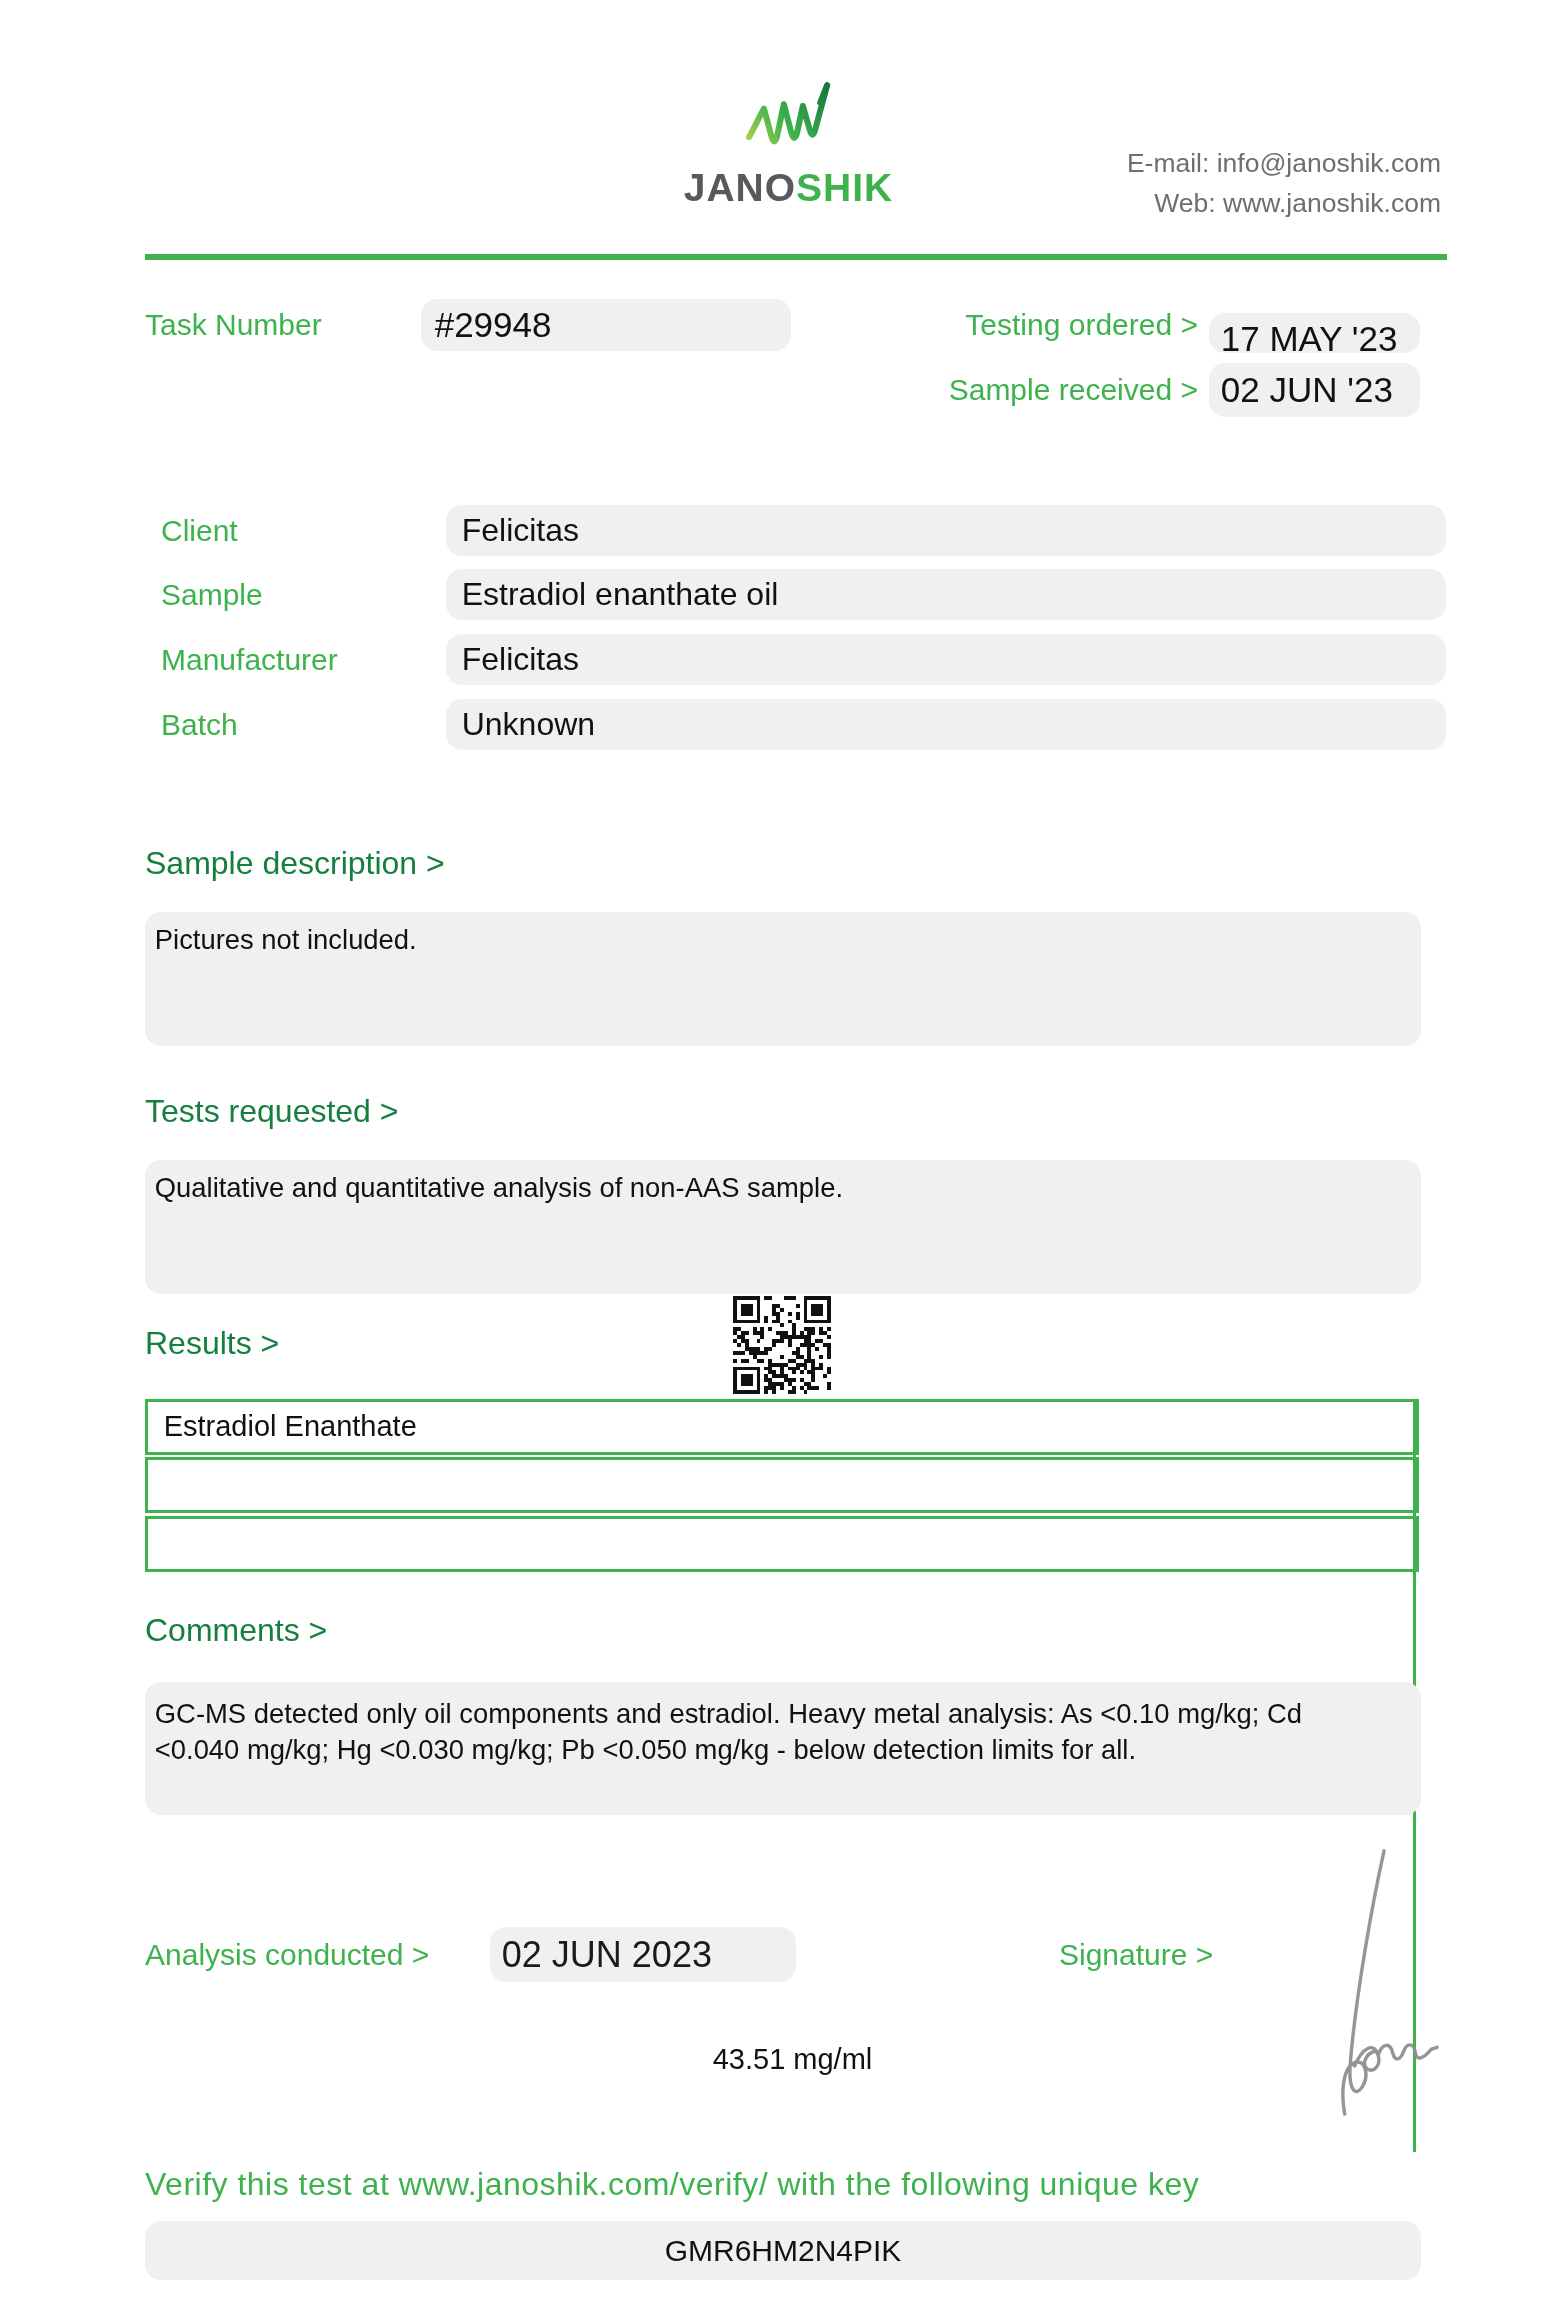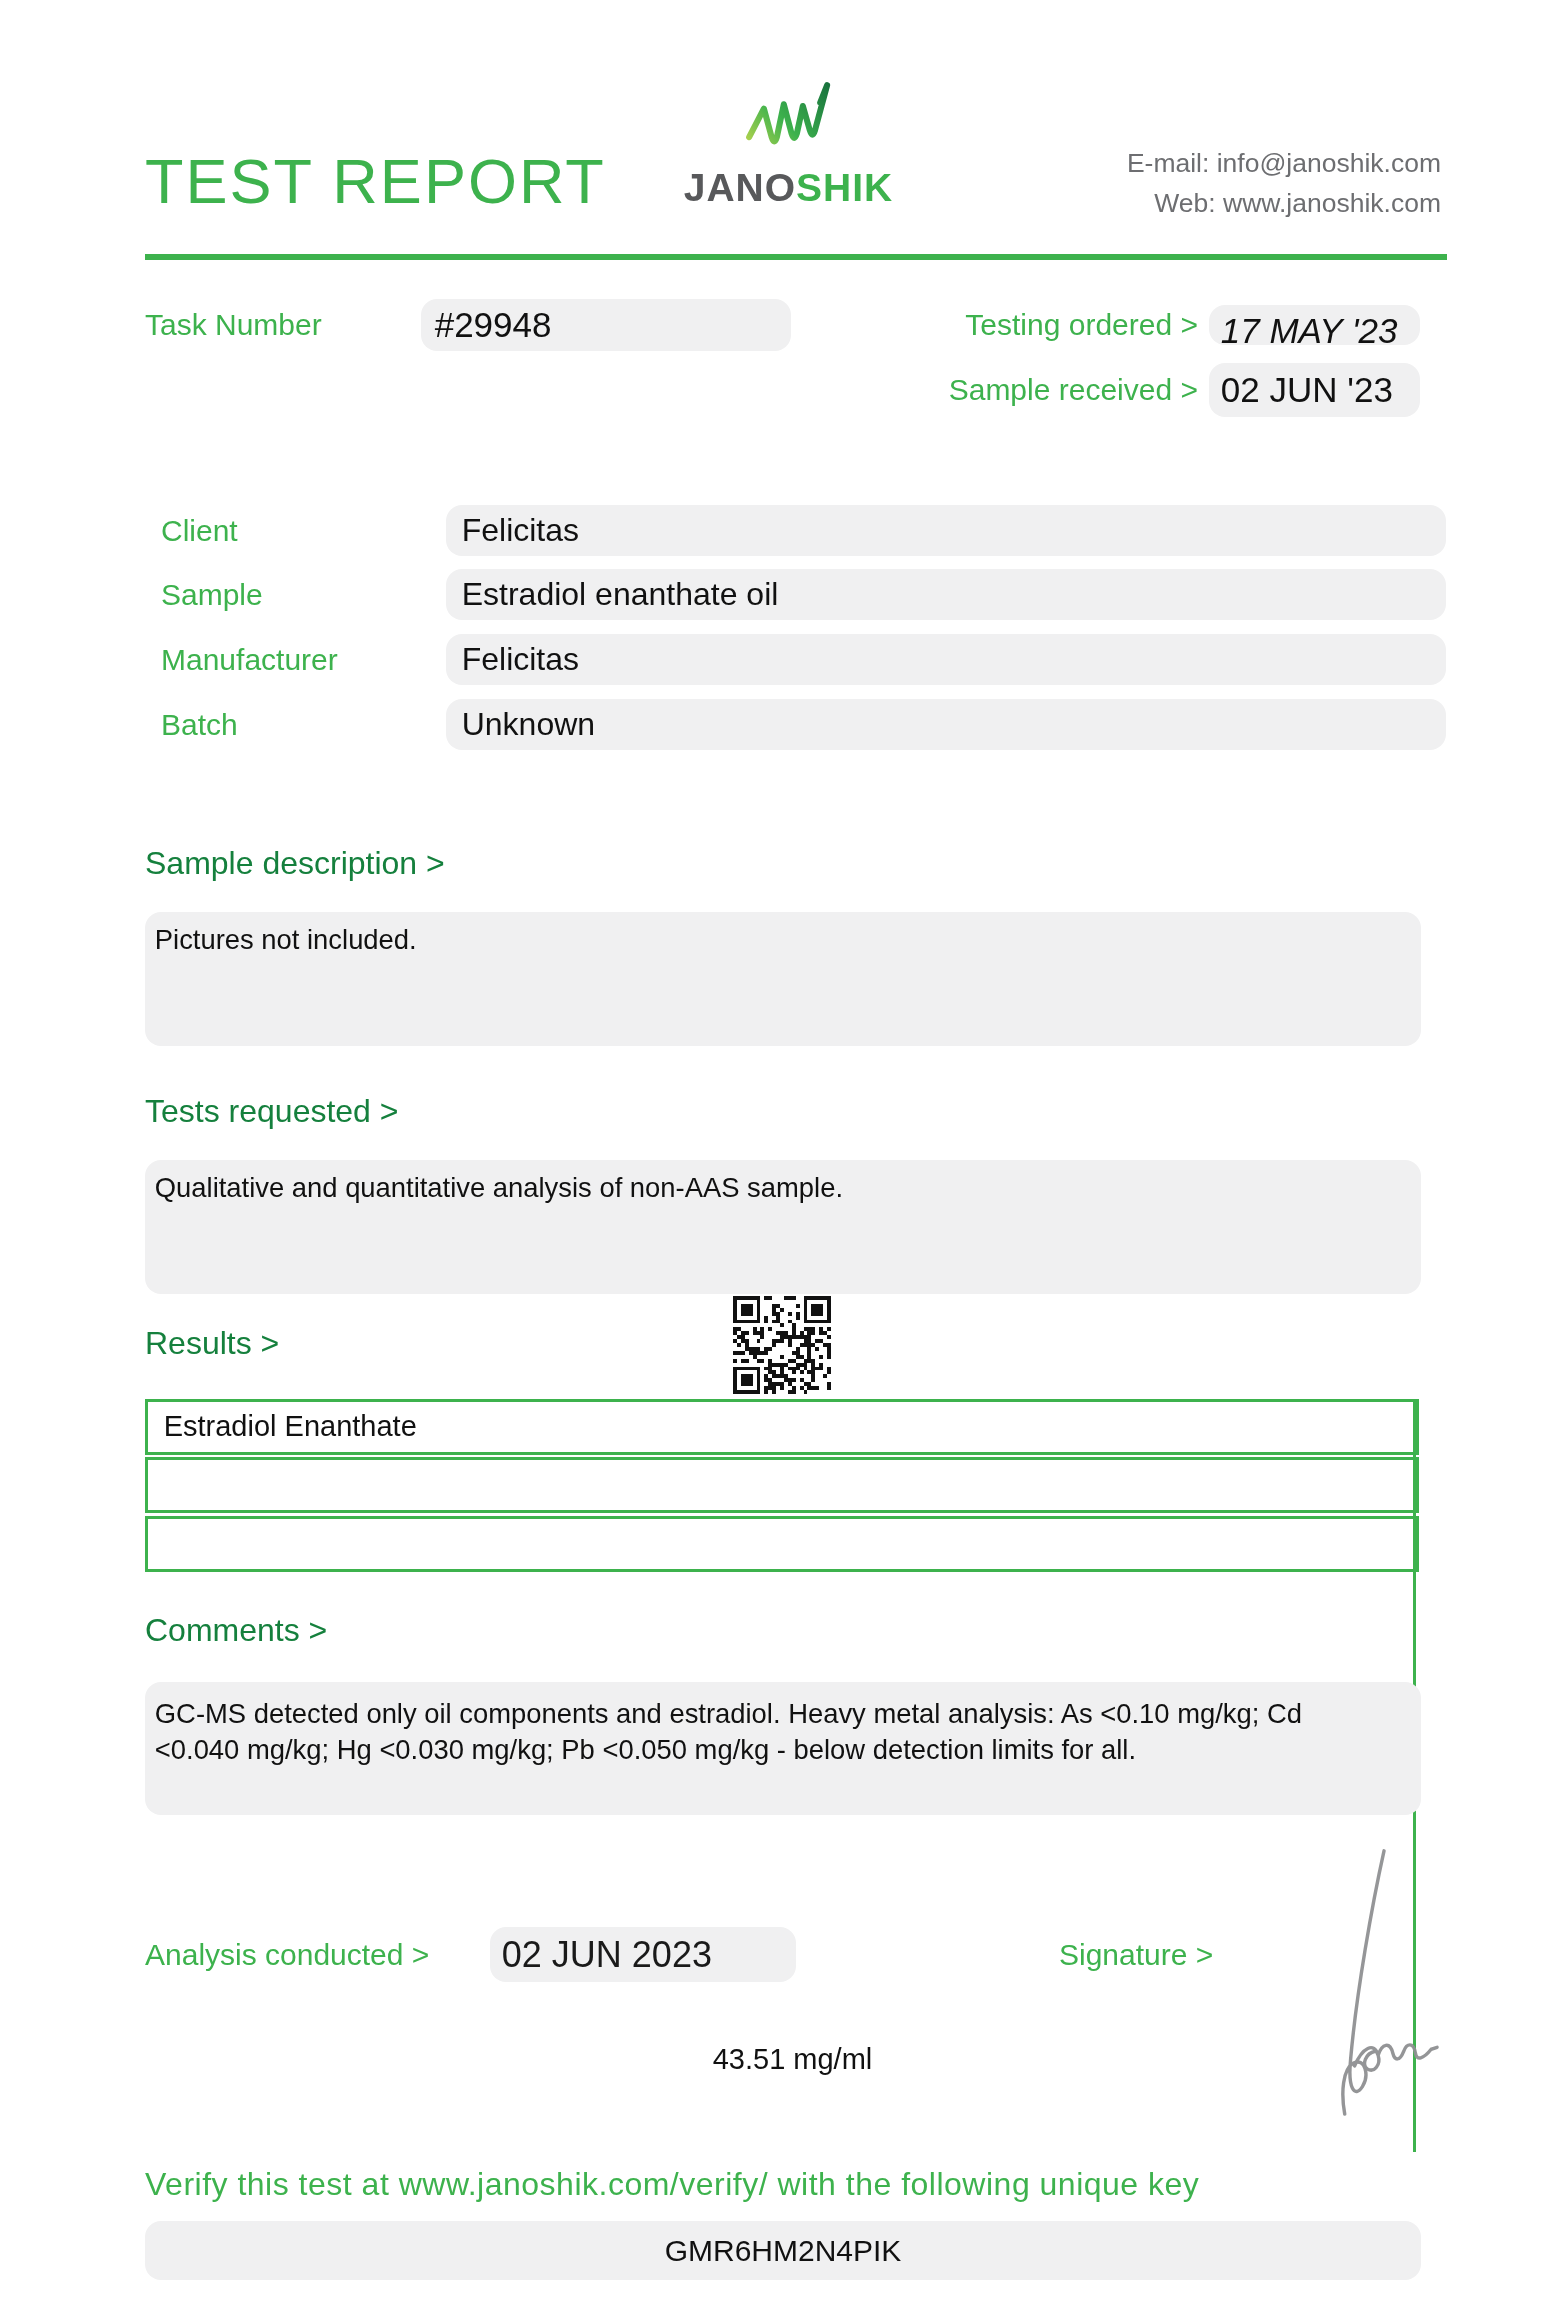--- a/index.html
+++ b/index.html
@@ -22,21 +22,21 @@
   .glabel{color:#3db24d;font-size:30px;white-space:nowrap;}
   .gbox{background:#f0f0f1;border-radius:16px;}
   .heading{left:145px;color:#15803d;font-size:32px;white-space:nowrap;}
   .bigtext{font-size:35px;color:#111;}
 
   
   .task-label{left:145px;top:299px;height:52px;line-height:52px;}
   .task-value{left:421px;top:299px;width:370px;height:52px;line-height:52px;padding-left:13.7px;}
   .r-label{width:304px;text-align:right;right:370px;}
   .ordered-label{top:299px;height:52px;line-height:52px;}
-  .ordered-value{left:1209px;top:305px;width:211px;height:40px;line-height:52px;padding-left:11.8px;font-style:italic;}
+  .ordered-value{left:1209px;top:313px;width:211px;height:40px;line-height:52px;padding-left:11.8px;}
   .received-label{top:363px;height:54px;line-height:54px;}
   .received-value{left:1209px;top:363px;width:211px;height:54px;line-height:54px;padding-left:11.8px;}
 
   
   .info-label{left:145px;height:51px;line-height:51px;margin-left:16px;}
   .info-value{left:421px;width:1000px;height:51px;line-height:51px;padding-left:15.7px;font-size:32px;color:#111;white-space:nowrap;margin-left:25px;}
 
   
   .text-box{left:145px;width:1276px;height:134px;padding:11.8px 9.8px;font-size:27.4px;color:#111;}
   .qr{left:733px;top:1296px;width:98px;height:98px;}
@@ -55,21 +55,20 @@
   .signature-label{left:1059px;top:1927px;height:55px;line-height:55px;}
   .signature{left:1274px;top:1843px;width:167px;height:279px;}
   .verify-text{left:145px;top:2166px;font-size:32px;letter-spacing:0.5px;color:#3db24d;white-space:nowrap;}
   .key-box{left:145px;top:2221px;width:1276px;height:59px;line-height:59px;text-align:center;font-size:30px;color:#111;}
 </style>
 </head>
 <body>
 
 <div id="page">
 
-  <div class="abs title">TEST REPORT</div>
 
   <div class="abs logo">
     <svg class="logo-icon" viewBox="0 0 100 90" fill="none">
       <defs>
         <linearGradient id="lg" x1="0" y1="90" x2="100" y2="0" gradientUnits="userSpaceOnUse">
           <stop offset="0" stop-color="#cfdb4e"></stop>
           <stop offset="0.45" stop-color="#3db24d"></stop>
           <stop offset="1" stop-color="#156c3c"></stop>
         </linearGradient>
       </defs>

